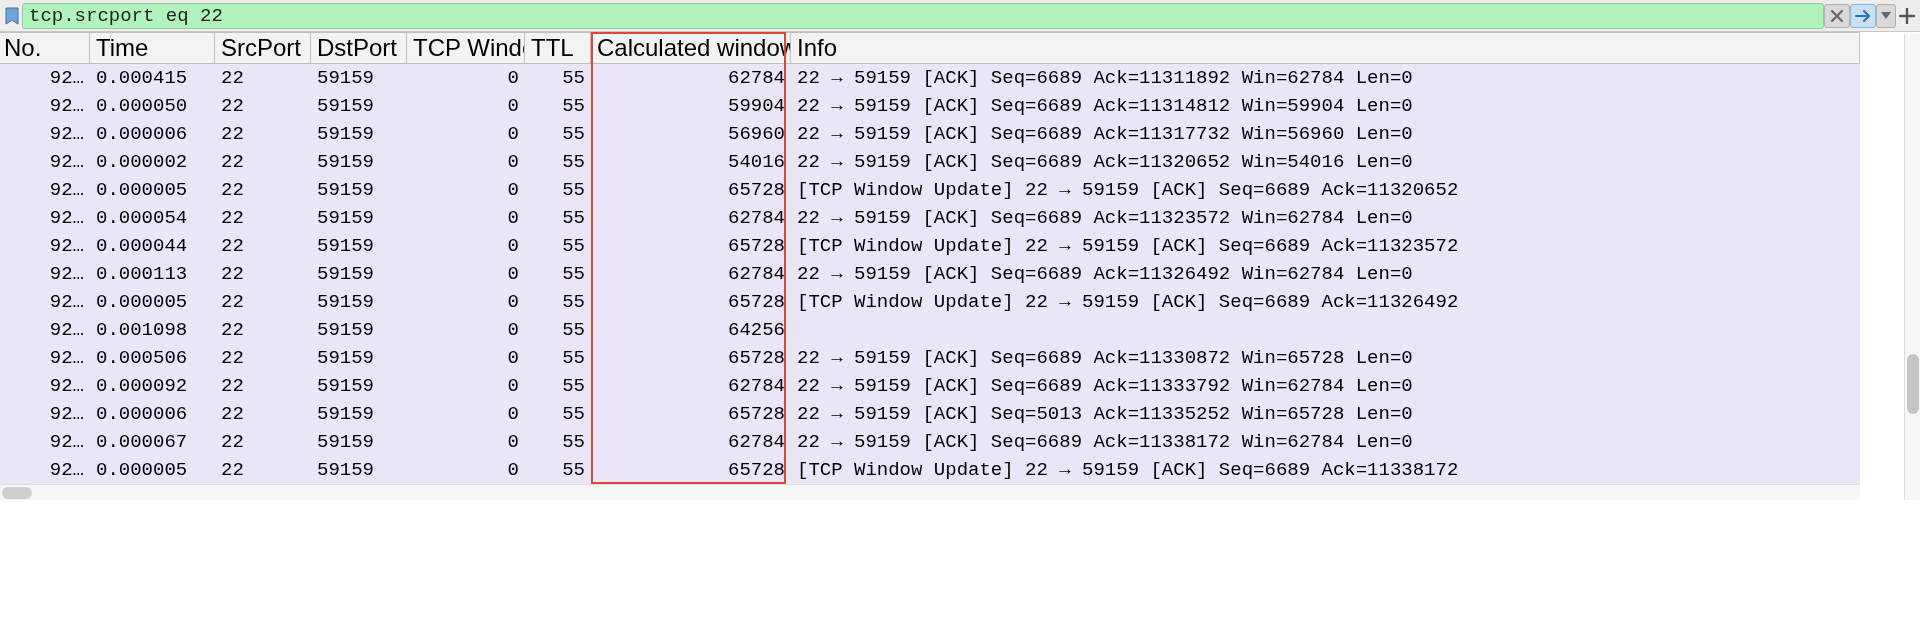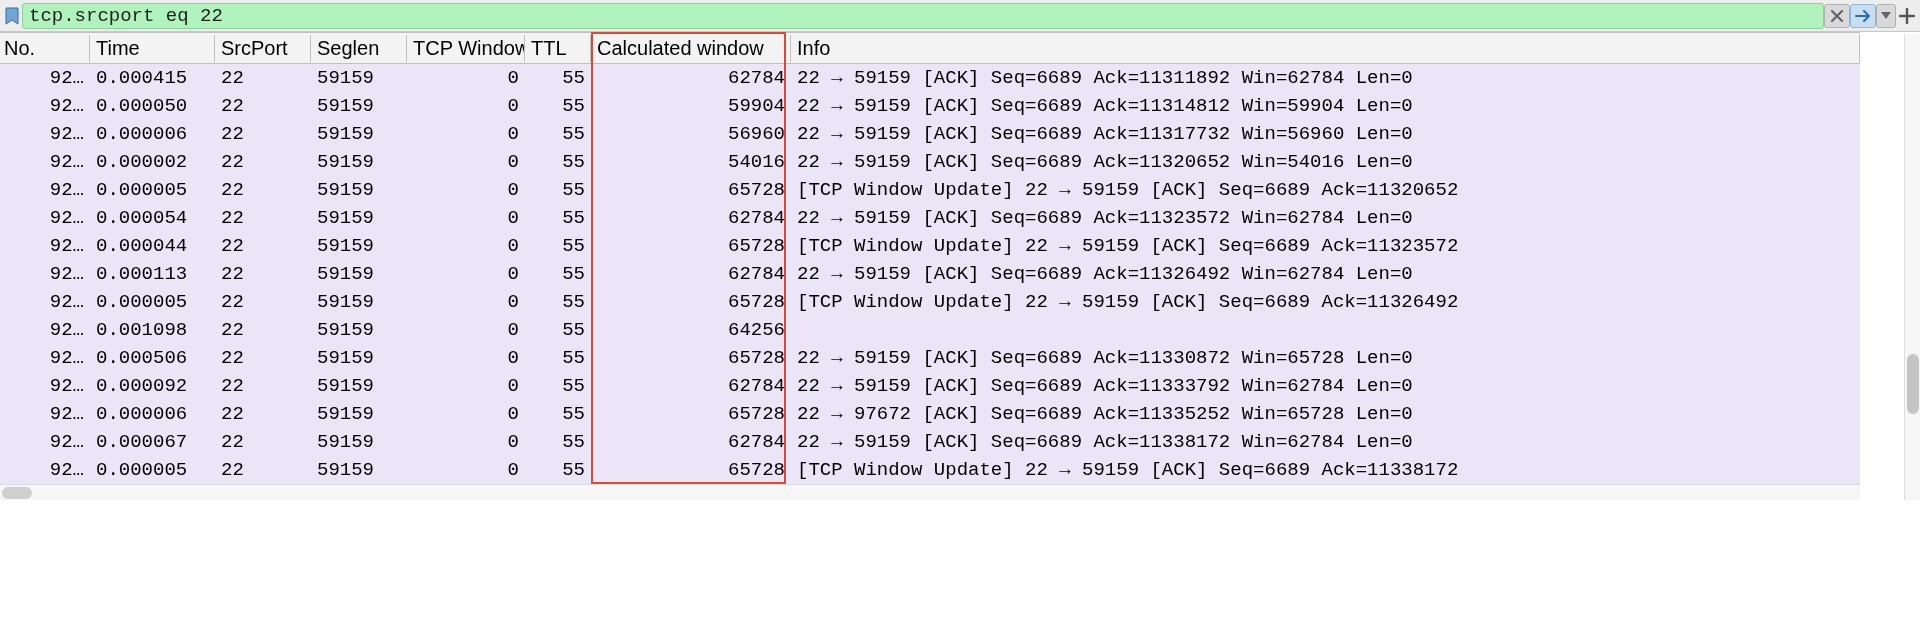--- a/index.html
+++ b/index.html
@@ -52,21 +52,21 @@
     display: flex;
     width: 1860px; 
     align-items: center;
   }
   .header-row {
     height: 32px;
     border-top: 1px solid #c0c0c0;
     border-bottom: 1px solid #c0c0c0;
     background: #f3f3f3;
     font-family: "Helvetica Neue", Arial, sans-serif;
-    font-size: 20px;
+    font-size: 24px;
   }
   .header-cell {
     padding: 2px 6px;
     border-right: 1px solid #c0c0c0;
     white-space: nowrap;
     overflow: hidden;
   }
   .data-row { height: 28px; background: #eae5f7; }
   .data-cell {
     padding: 0 6px;
@@ -158,21 +158,21 @@
     <svg width="16" height="16" viewBox="0 0 16 16">
           <path d="M8 1v14M1 8h14" stroke="#555" stroke-width="2.4" stroke-linecap="round"></path>
         </svg>
   </span>
 </div>
 
 <div class="header-row">
   <div class="header-cell col-no">No.</div>
   <div class="header-cell col-time">Time</div>
   <div class="header-cell col-src">SrcPort</div>
-  <div class="header-cell col-dst">Seglen</div>
+  <div class="header-cell col-dst">DstPort</div>
   <div class="header-cell col-seglen">TCP Window</div>
   <div class="header-cell col-ttl">TTL</div>
   <div class="header-cell col-win">Calculated window</div>
   <div class="header-cell col-info">Info</div>
 </div>
 
 <div class="packet-list" id="packet-list">
   <div class="highlight-box" id="hlbox" style="left: 591px; top: -32px; width: 195px; height: 452px;"></div>
 <div class="data-row">
         <div class="data-cell col-no">92…</div>
@@ -294,21 +294,21 @@
         <div class="data-cell col-info">22 → 59159 [ACK] Seq=6689 Ack=11333792 Win=62784 Len=0</div>
       </div>
       <div class="data-row">
         <div class="data-cell col-no">92…</div>
         <div class="data-cell col-time">0.000006</div>
         <div class="data-cell col-src">22</div>
         <div class="data-cell col-dst">59159</div>
         <div class="data-cell col-seglen">0</div>
         <div class="data-cell col-ttl">55</div>
         <div class="data-cell col-win">65728</div>
-        <div class="data-cell col-info">22 → 97672 [ACK] Seq=6689 Ack=11335252 Win=65728 Len=0</div>
+        <div class="data-cell col-info">22 → 59159 [ACK] Seq=5013 Ack=11335252 Win=65728 Len=0</div>
       </div>
       <div class="data-row">
         <div class="data-cell col-no">92…</div>
         <div class="data-cell col-time">0.000067</div>
         <div class="data-cell col-src">22</div>
         <div class="data-cell col-dst">59159</div>
         <div class="data-cell col-seglen">0</div>
         <div class="data-cell col-ttl">55</div>
         <div class="data-cell col-win">62784</div>
         <div class="data-cell col-info">22 → 59159 [ACK] Seq=6689 Ack=11338172 Win=62784 Len=0</div>

